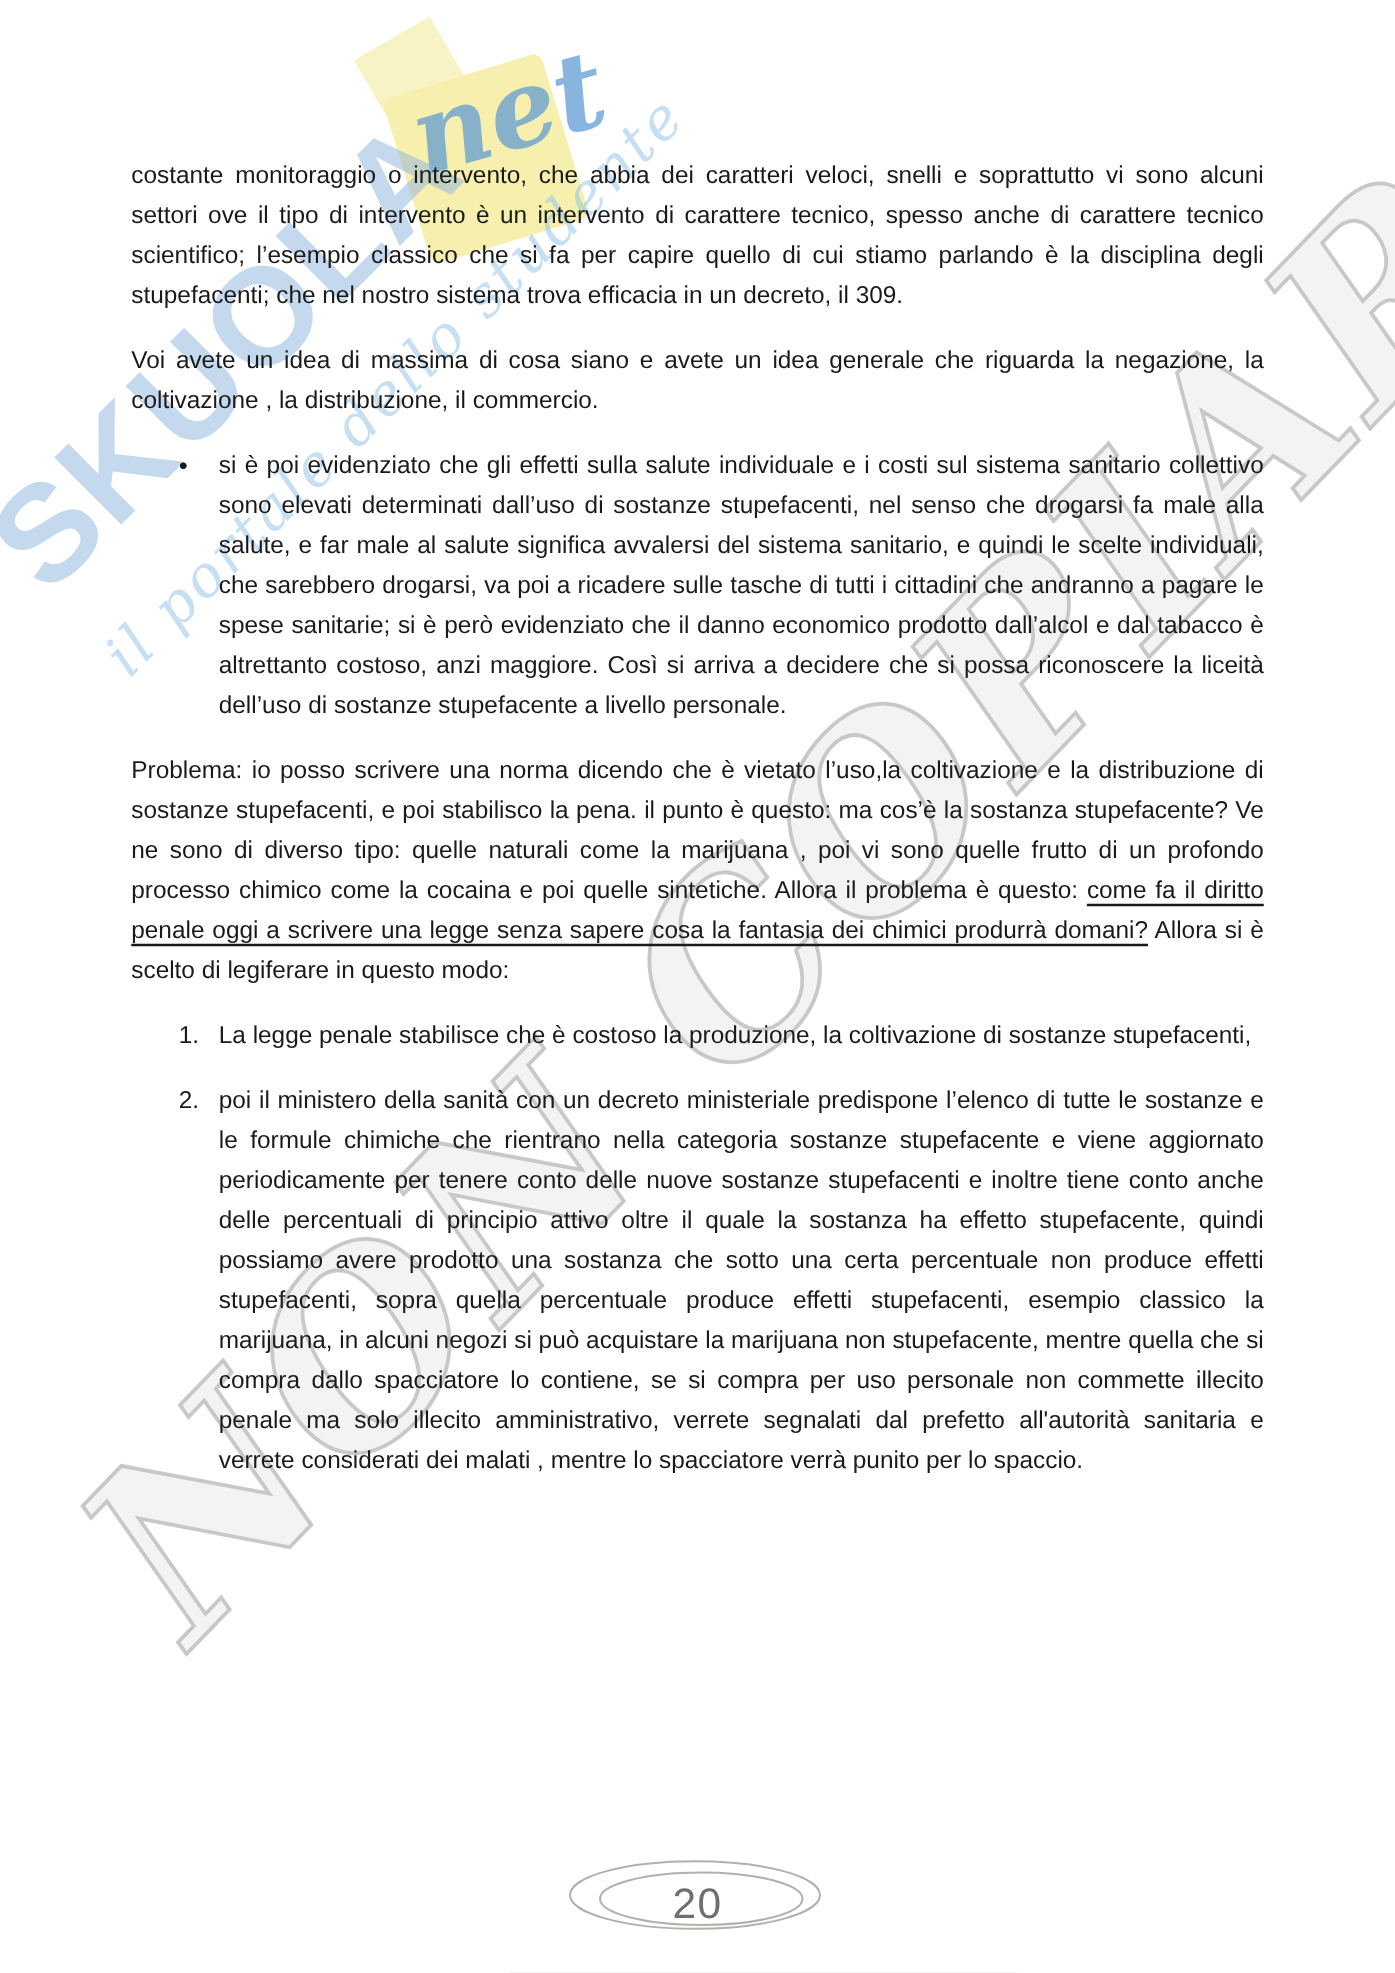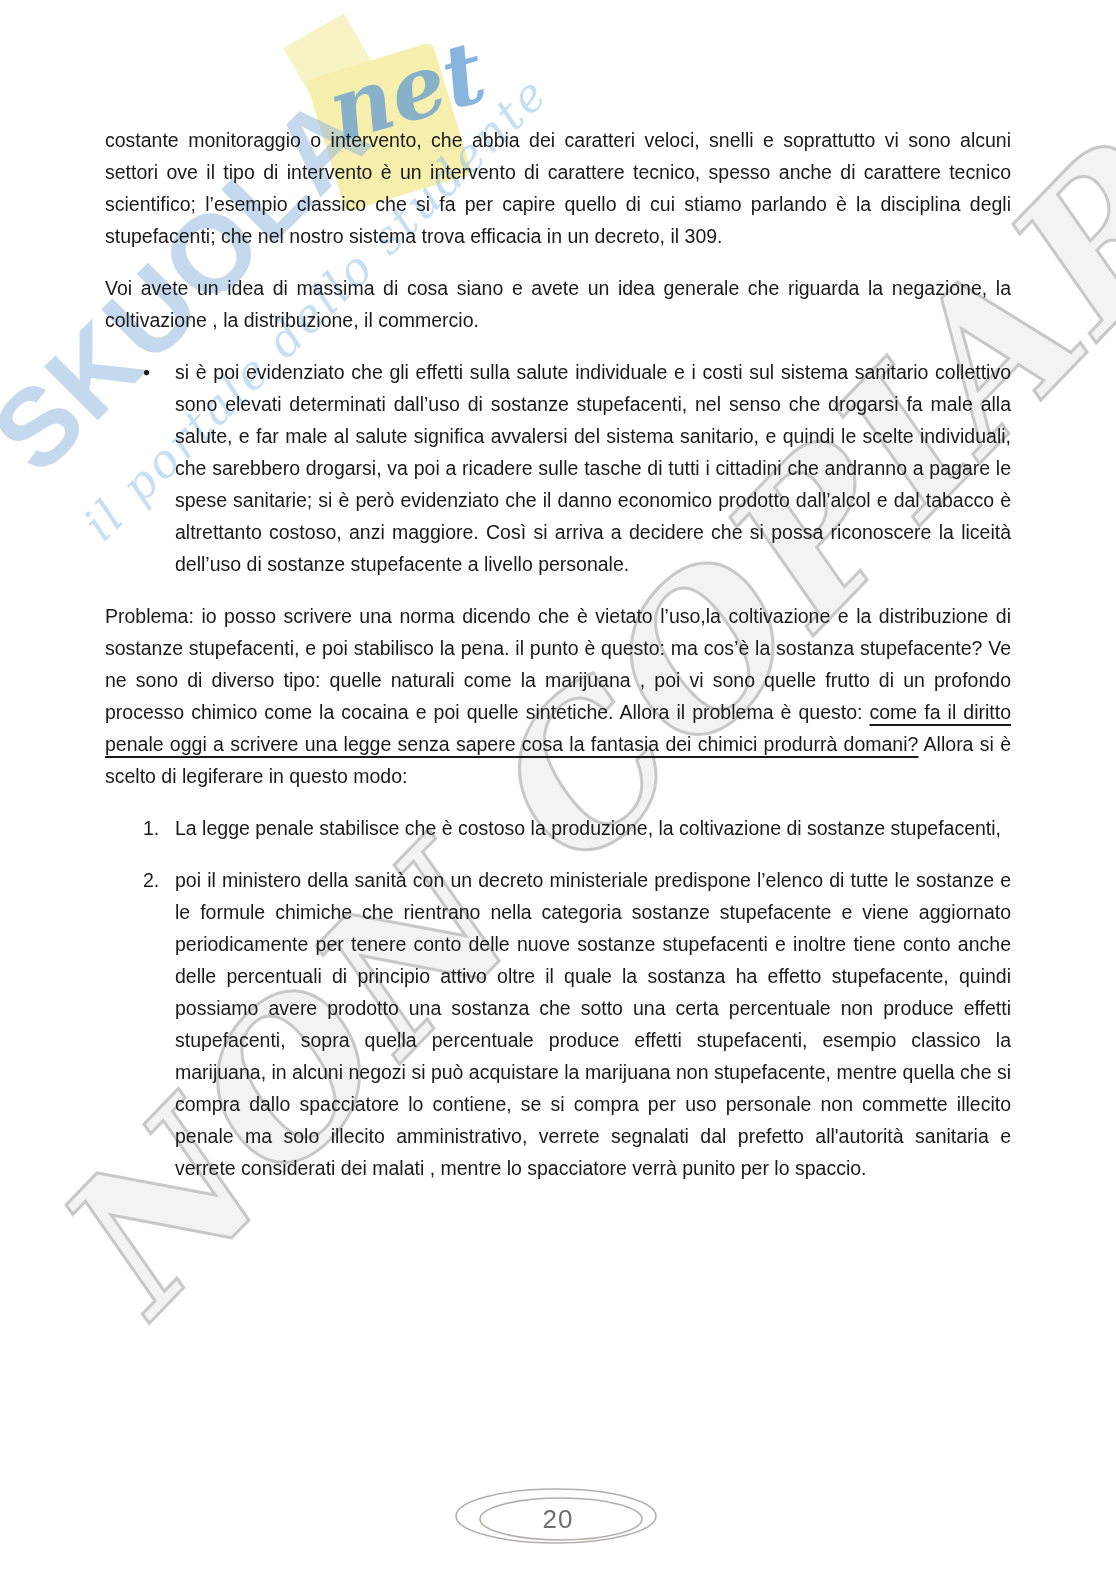--- a/index.html
+++ b/index.html
@@ -70,21 +70,21 @@
     text-decoration: underline;
     text-underline-offset: 5px;
     text-decoration-thickness: 1.5px;
   }
 
   
   .pagenum-wrap { position: absolute; left: 452px; top: 1484px; width: 212px; height: 70px; z-index: 2; }
   .pagenum-wrap svg { position: absolute; left: 0; top: 0; }
   .pagenum {
     position: absolute; left: 0; top: 20px; width: 212px; text-align: center;
-    font-size: 26px; color: #6f6f6f; letter-spacing: 1px;
+    font-size: 34px; color: #6f6f6f; letter-spacing: 1px;
   }
 </style>
 </head>
 <body>
 
 <div class="page">
 
   <div class="wm-logo">
     <div class="logo-square-corner"></div>
     <div class="logo-square"></div>

